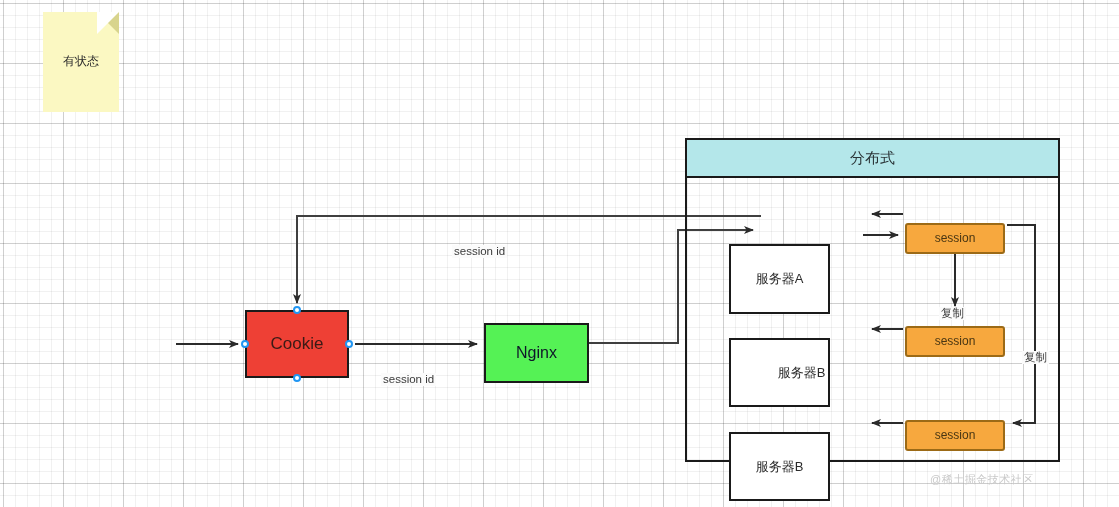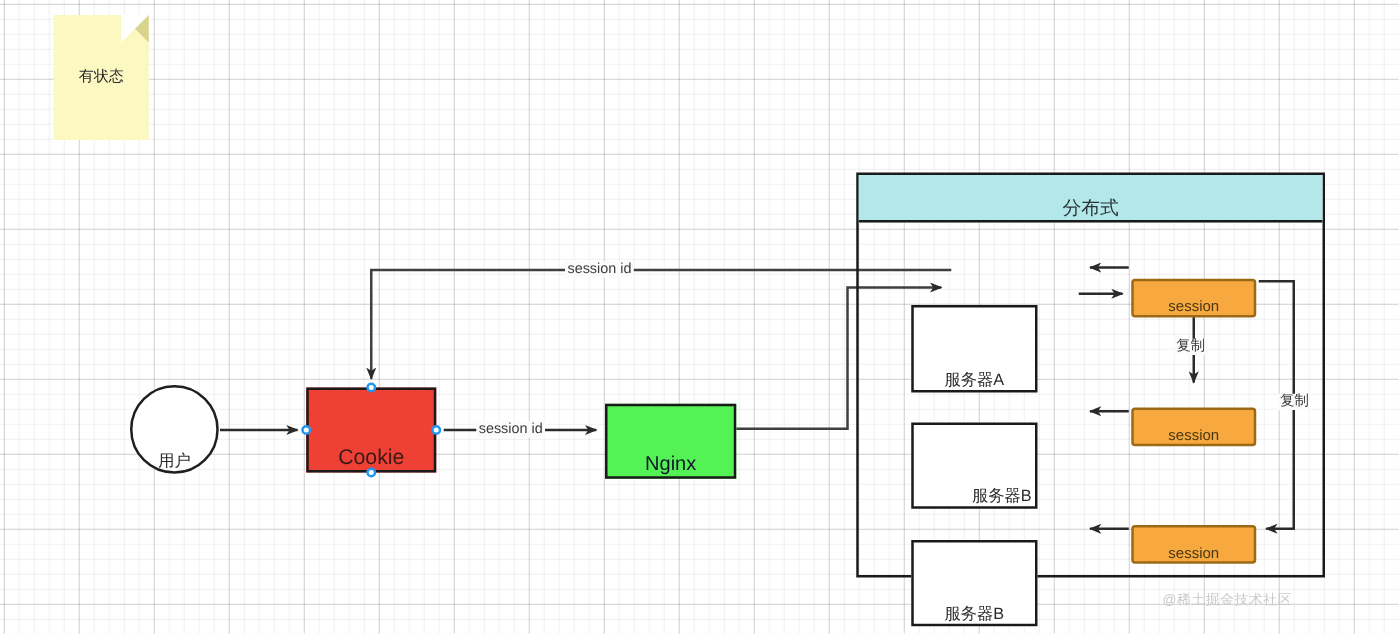--- a/index.html
+++ b/index.html
@@ -31,21 +31,21 @@
     position: absolute;
     left: 0; top: 0;
     width: 1119px;
     height: 507px;
     pointer-events: none;
   }
   .node {
     position: absolute;
     box-sizing: border-box;
     display: flex;
-    align-items: flex-end;
+    align-items: center;
     justify-content: center;
     text-align: center;
     color: #2b2b2b;
     line-height: 1.2;
   }
   
   #sticky-note {
     left: 43px;
     top: 12px;
     width: 76px;
@@ -168,20 +168,21 @@
   #node-session-b { top: 313px; }
   #node-session-c { top: 407px; }
   .edge-label {
     position: absolute;
     background: #fbfbfb;
     font-size: 11.5px;
     color: #3b3b3b;
     padding: 0 2px;
     white-space: nowrap;
     line-height: 13px;
+    margin-top: 36px;
   }
   #label-session-id-top  { left: 452px; top: 209px; }
   #label-session-id-mid  { left: 381px; top: 337px; }
   #label-copy-1          { left: 939px; top: 271px; }
   #label-copy-2          { left: 1022px; top: 315px; }
   #watermark {
     position: absolute;
     left: 930px;
     top: 472px;
     font-size: 11px;
@@ -222,23 +223,20 @@
 
     <path d="M903,423 L872,423" stroke="#2b2b2b" stroke-width="2" fill="none" marker-end="url(#arrow)"></path>
   </svg>
 
   <div class="node" id="sticky-note">
     <div class="fold"></div>
     <div class="fold-mask"></div>
     <span>有状态</span>
   </div>
 
-  <div class="node" id="node-user">
-    <span>用户</span>
-  </div>
 
   <div class="node" id="node-cookie">
     <span>Cookie</span>
     <span class="handle h-top"></span>
     <span class="handle h-bottom"></span>
     <span class="handle h-left"></span>
     <span class="handle h-right"></span>
   </div>
 
   <div class="node" id="node-nginx">

